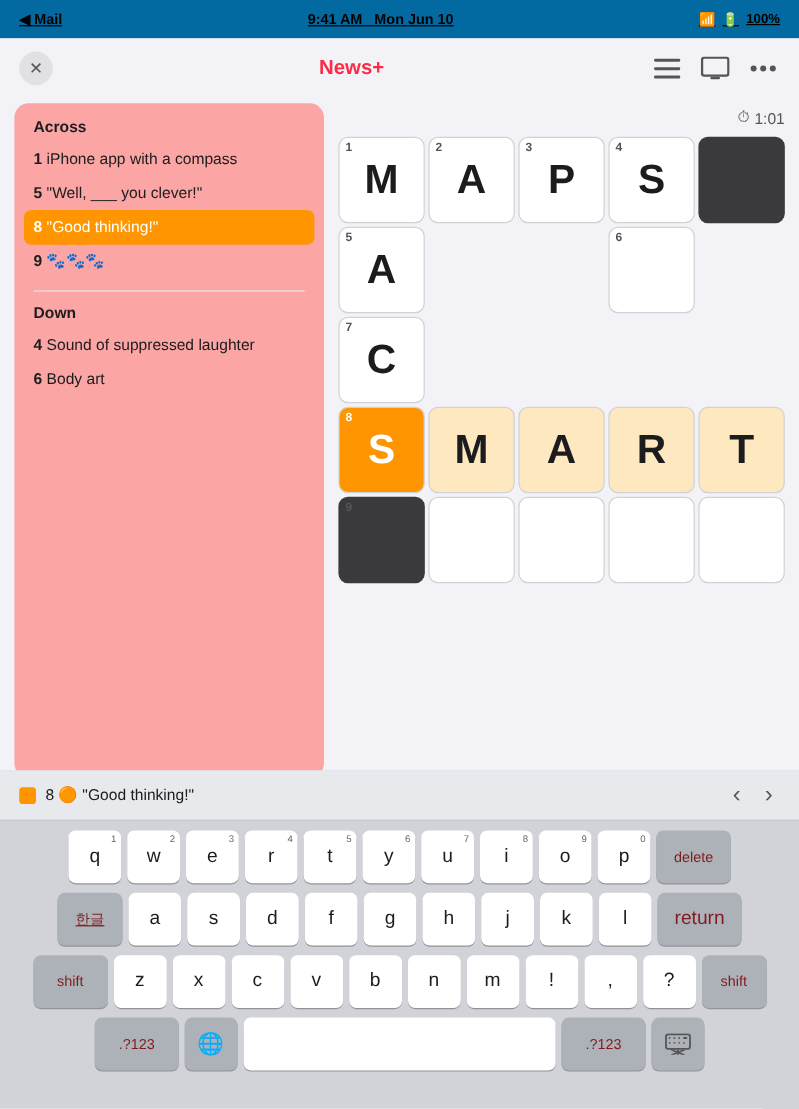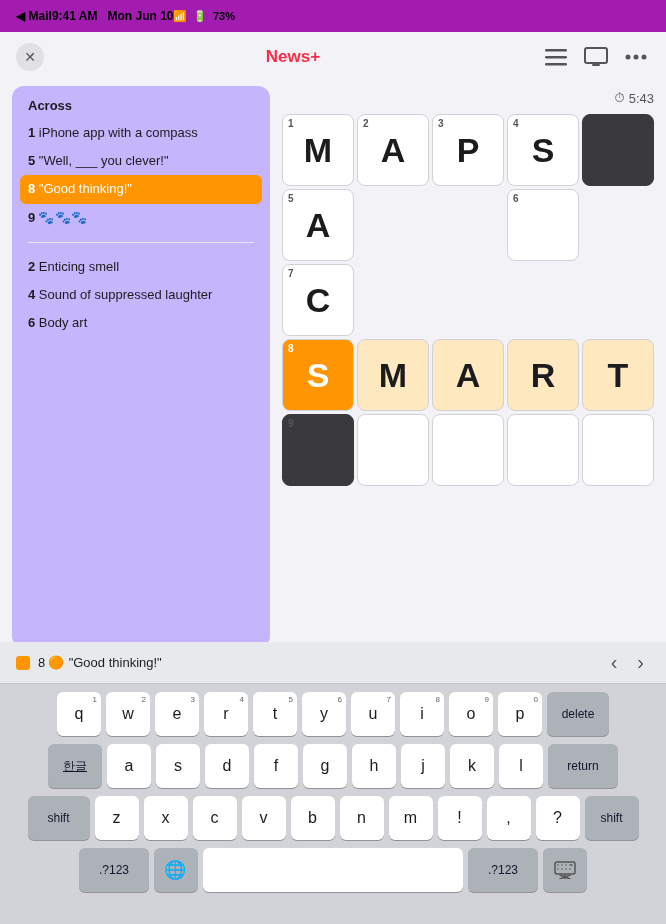--- a/index.html
+++ b/index.html
@@ -8,27 +8,28 @@
       height: 924px;
       background: #f2f2f7;
       font-family: -apple-system, 'SF Pro Text', 'Helvetica Neue', Arial, sans-serif;
       overflow: hidden;
       position: relative;
     }
 
     
     .status-bar {
       height: 32px;
-      background: #a21caf;
+      background: #0369a1;
       display: flex;
       align-items: center;
-      justify-content: flex-start;
+      justify-content: space-between;
       padding: 0 16px;
       font-size: 12px;
       font-weight: 600;
+      text-decoration: underline;
     }
     .status-left { display: flex; align-items: center; gap: 4px; }
     .status-right { display: flex; align-items: center; gap: 6px; font-size: 11px; }
 
     
     .nav-bar {
       height: 50px;
       background: #f2f2f7;
       display: flex;
       align-items: center;
@@ -61,21 +62,21 @@
     
     .main-content {
       display: flex;
       height: 570px;
       background: #f2f2f7;
     }
 
     
     .clues-panel {
       width: 265px;
-      background: #c4b5fd;
+      background: #fca5a5;
       border-radius: 12px;
       margin: 4px 0 4px 12px;
       overflow: hidden;
       padding: 12px 0;
     }
     .clues-section { padding: 0 16px; }
     .clues-section-title {
       font-size: 13px; font-weight: 700; color: #1c1c1e;
       margin-bottom: 6px;
     }
@@ -175,21 +176,21 @@
       min-width: 44px;
       position: relative;
     }
     .key-sub {
       font-size: 8px; color: #666; position: absolute; top: 3px; right: 4px;
     }
     .key.special {
       background: #adb1b8;
       font-size: 13px;
       min-width: 54px;
-      color: #0f172a;
+      color: #7f1d1d;
       text-align: center;
     }
     .key.space-bar {
       background: #fff;
       min-width: 260px;
     }
     .key.emoji-key {
       background: #adb1b8;
       min-width: 44px;
       font-size: 18px;
@@ -206,21 +207,21 @@
   <div class="status-left">
     <span>◀ Mail</span>
   </div>
   <div>
     <span>9:41 AM</span> &nbsp;
     <span>Mon Jun 10</span>
   </div>
   <div class="status-right">
     <span>📶</span>
     <span>🔋</span>
-    <span>73%</span>
+    <span>100%</span>
   </div>
 </div>
 
 <div class="nav-bar">
   <div class="nav-close">
     <span>✕</span>
   </div>
   <div class="nav-title">
     <span class="apple-news"> News+</span>
   </div>
@@ -261,36 +262,34 @@
       </div>
       <div class="clue-item active">
         <span class="clue-num">8 </span><span>"Good thinking!"</span>
       </div>
       <div class="clue-item">
         <span class="clue-num">9 </span><span>🐾🐾🐾</span>
       </div>
     </div>
     <div class="clues-divider"></div>
     <div class="clues-section">
-      <div class="clue-item">
-        <span class="clue-num">2 </span><span>Enticing smell</span>
-      </div>
+      <div class="clues-section-title">Down</div>
       <div class="clue-item">
         <span class="clue-num">4 </span><span>Sound of suppressed laughter</span>
       </div>
       <div class="clue-item">
         <span class="clue-num">6 </span><span>Body art</span>
       </div>
     </div>
   </div>
 
   <div class="grid-area">
     <div class="timer">
       <span>⏱</span>
-      <span>5:43</span>
+      <span>1:01</span>
     </div>
     <div class="grid-container" id="grid">
         <div class="cell">
           <span class="cell-num">1</span>
           <span>M</span>
         </div>
         <div class="cell">
           <span class="cell-num">2</span>
           <span>A</span>
         </div>
@@ -382,21 +381,21 @@
       <div class="key special" style="min-width:54px;font-size:12px;text-decoration:underline;">한글</div>
       <div class="key">a</div>
       <div class="key">s</div>
       <div class="key">d</div>
       <div class="key">f</div>
       <div class="key">g</div>
       <div class="key">h</div>
       <div class="key">j</div>
       <div class="key">k</div>
       <div class="key">l</div>
-      <div class="key special" style="min-width:70px;font-size:12px;">return</div>
+      <div class="key special" style="min-width:70px;font-size:16px;">return</div>
     </div>
 
     <div class="key-row">
       <div class="key special" style="min-width:62px;font-size:12px;">shift</div>
       <div class="key">z</div>
       <div class="key">x</div>
       <div class="key">c</div>
       <div class="key">v</div>
       <div class="key">b</div>
       <div class="key">n</div>

